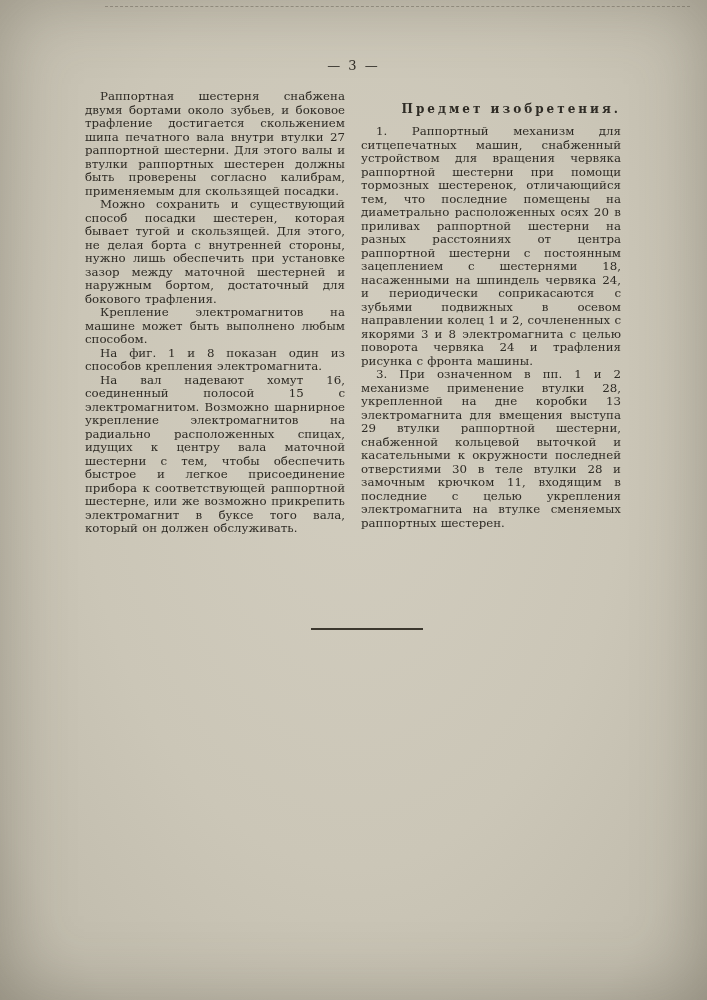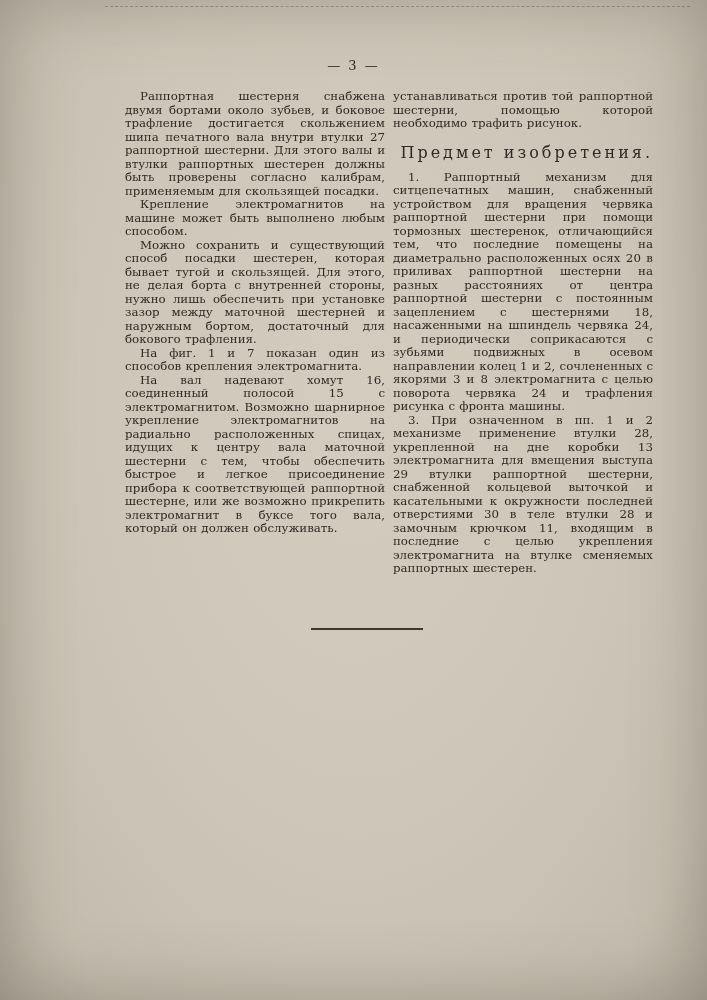--- a/index.html
+++ b/index.html
@@ -38,41 +38,40 @@
     font-size: 13px;
     letter-spacing: 2px;
     color: #2e2b25;
   }
   .columns {
     position: absolute;
     top: 90px;
     left: 85px;
     width: 537px;
     display: flex;
-    gap: 8px;
-    margin-left: 40px;
+    gap: 16px;
   }
   .col {
     width: 260px;
   }
   .para {
     margin: 0;
     text-align: justify;
     font-size: 11.8px;
     line-height: 13.5px;
     word-spacing: 0.5px;
   }
   .indent {
     text-indent: 15px;
   }
   .section-heading {
     margin: 12px 0 9px 0;
     text-align: right;
-    font-size: 16px;
-    font-weight: normal;
+    font-size: 12px;
+    font-weight: bold;
     letter-spacing: 3px;
     white-space: nowrap;
   }
   .end-rule {
     position: absolute;
     top: 628px;
     left: 311px;
     width: 112px;
     border-top: 2px solid #3b372e;
   }
@@ -83,28 +82,27 @@
 <div class="page">
 
   <div class="scan-artifact-top"></div>
 
   <div class="page-number">— 3 —</div>
 
   <div class="columns">
 
     <div class="col">
       <p class="para indent">Раппортная шестерня снабжена двумя бортами около зубьев, и боковое трафление достигается скольжением шипа печатного вала внутри втулки 27 раппортной шестерни. Для этого валы и втулки раппортных шестерен должны быть проверены согласно калибрам, применяемым для скользящей посадки.</p>
+      <p class="para indent">Можно сохранить и существующий способ посадки шестерен, которая бывает тугой и скользящей. Для этого, не делая борта с внутренней стороны, нужно лишь обеспечить при установке зазор между маточной шестерней и наружным бортом, достаточный для бокового трафления.</p>
       <p class="para indent">Крепление электромагнитов на машине может быть выполнено любым способом.</p>
-      <p class="para indent">Можно сохранить и существующий способ посадки шестерен, которая бывает тугой и скользящей. Для этого, не делая борта с внутренней стороны, нужно лишь обеспечить при установке зазор между маточной шестерней и наружным бортом, достаточный для бокового трафления.</p>
-      <p class="para indent">На фиг. 1 и 7 показан один из способов крепления электромагнита.</p>
+      <p class="para indent">На фиг. 1 и 8 показан один из способов крепления электромагнита.</p>
       <p class="para indent">На вал надевают хомут 16, соединенный полосой 15 с электромагнитом. Возможно шарнирное укрепление электромагнитов на радиально расположенных спицах, идущих к центру вала маточной шестерни с тем, чтобы обеспечить быстрое и легкое присоединение прибора к соответствующей раппортной шестерне, или же возможно прикрепить электромагнит в буксе того вала, который он должен обслуживать.</p>
     </div>
 
     <div class="col">
-      <p class="para">устанавливаться против той раппортной шестерни, помощью которой необходимо трафить рисунок.</p>
       <h3 class="section-heading">Предмет изобретения.</h3>
       <p class="para indent">1. Раппортный механизм для ситцепечатных машин, снабженный устройством для вращения червяка раппортной шестерни при помощи тормозных шестеренок, отличающийся тем, что последние помещены на диаметрально расположенных осях 20 в приливах раппортной шестерни на разных расстояниях от центра раппортной шестерни с постоянным зацеплением с шестернями 18, насаженными на шпиндель червяка 24, и периодически соприкасаются с зубьями подвижных в осевом направлении колец 1 и 2, сочлененных с якорями 3 и 8 электромагнита с целью поворота червяка 24 и трафления рисунка с фронта машины.</p>
       <p class="para indent">3. При означенном в пп. 1 и 2 механизме применение втулки 28, укрепленной на дне коробки 13 электромагнита для вмещения выступа 29 втулки раппортной шестерни, снабженной кольцевой выточкой и касательными к окружности последней отверстиями 30 в теле втулки 28 и замочным крючком 11, входящим в последние с целью укрепления электромагнита на втулке сменяемых раппортных шестерен.</p>
     </div>
 
   </div>
 
   <div class="end-rule"></div>
 
 </div>

